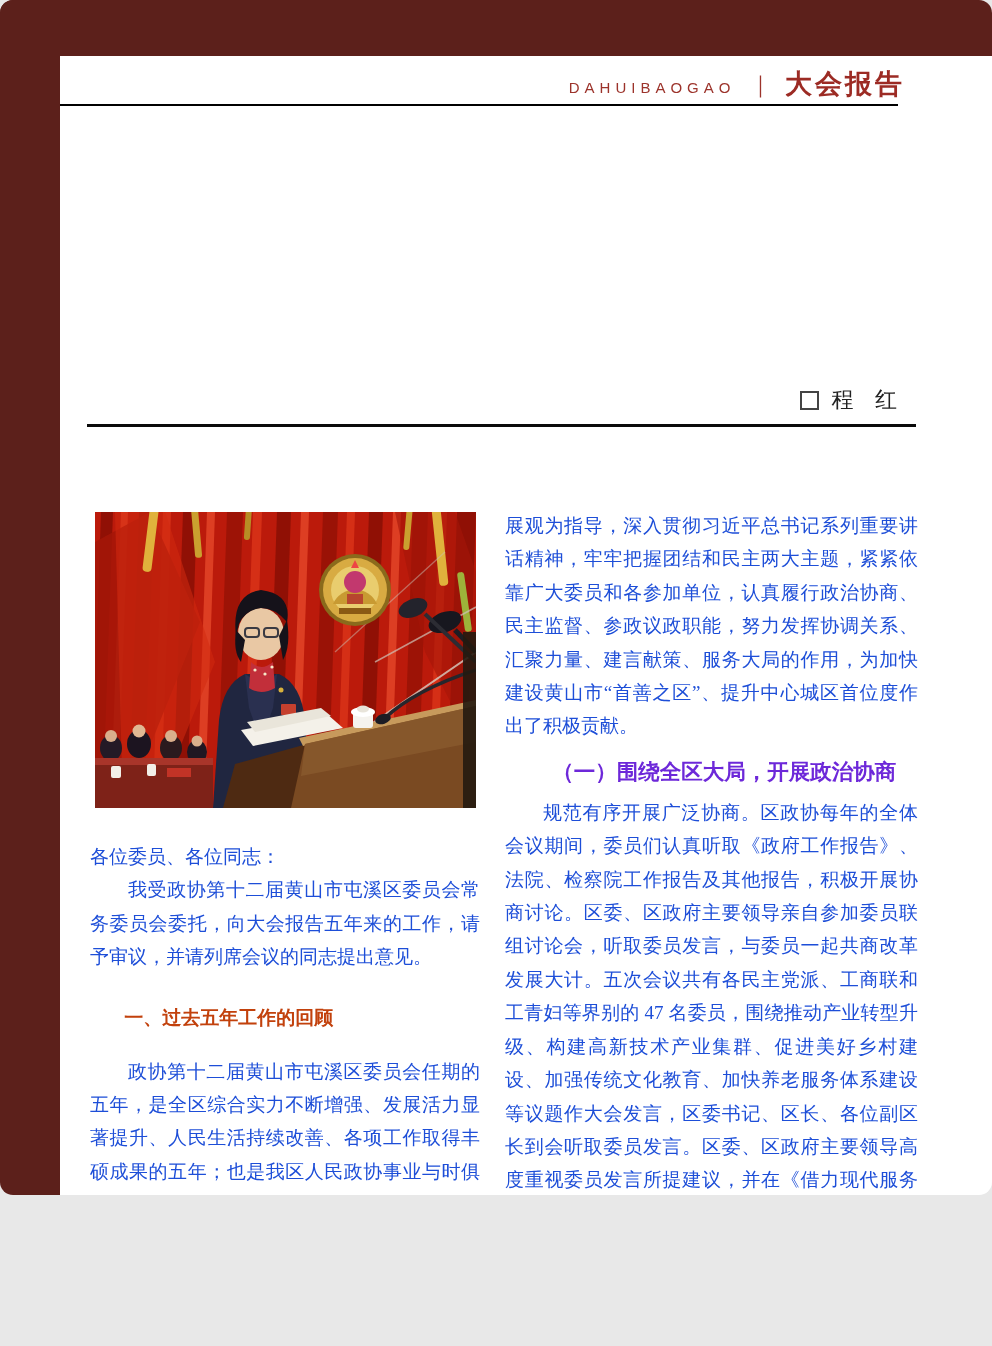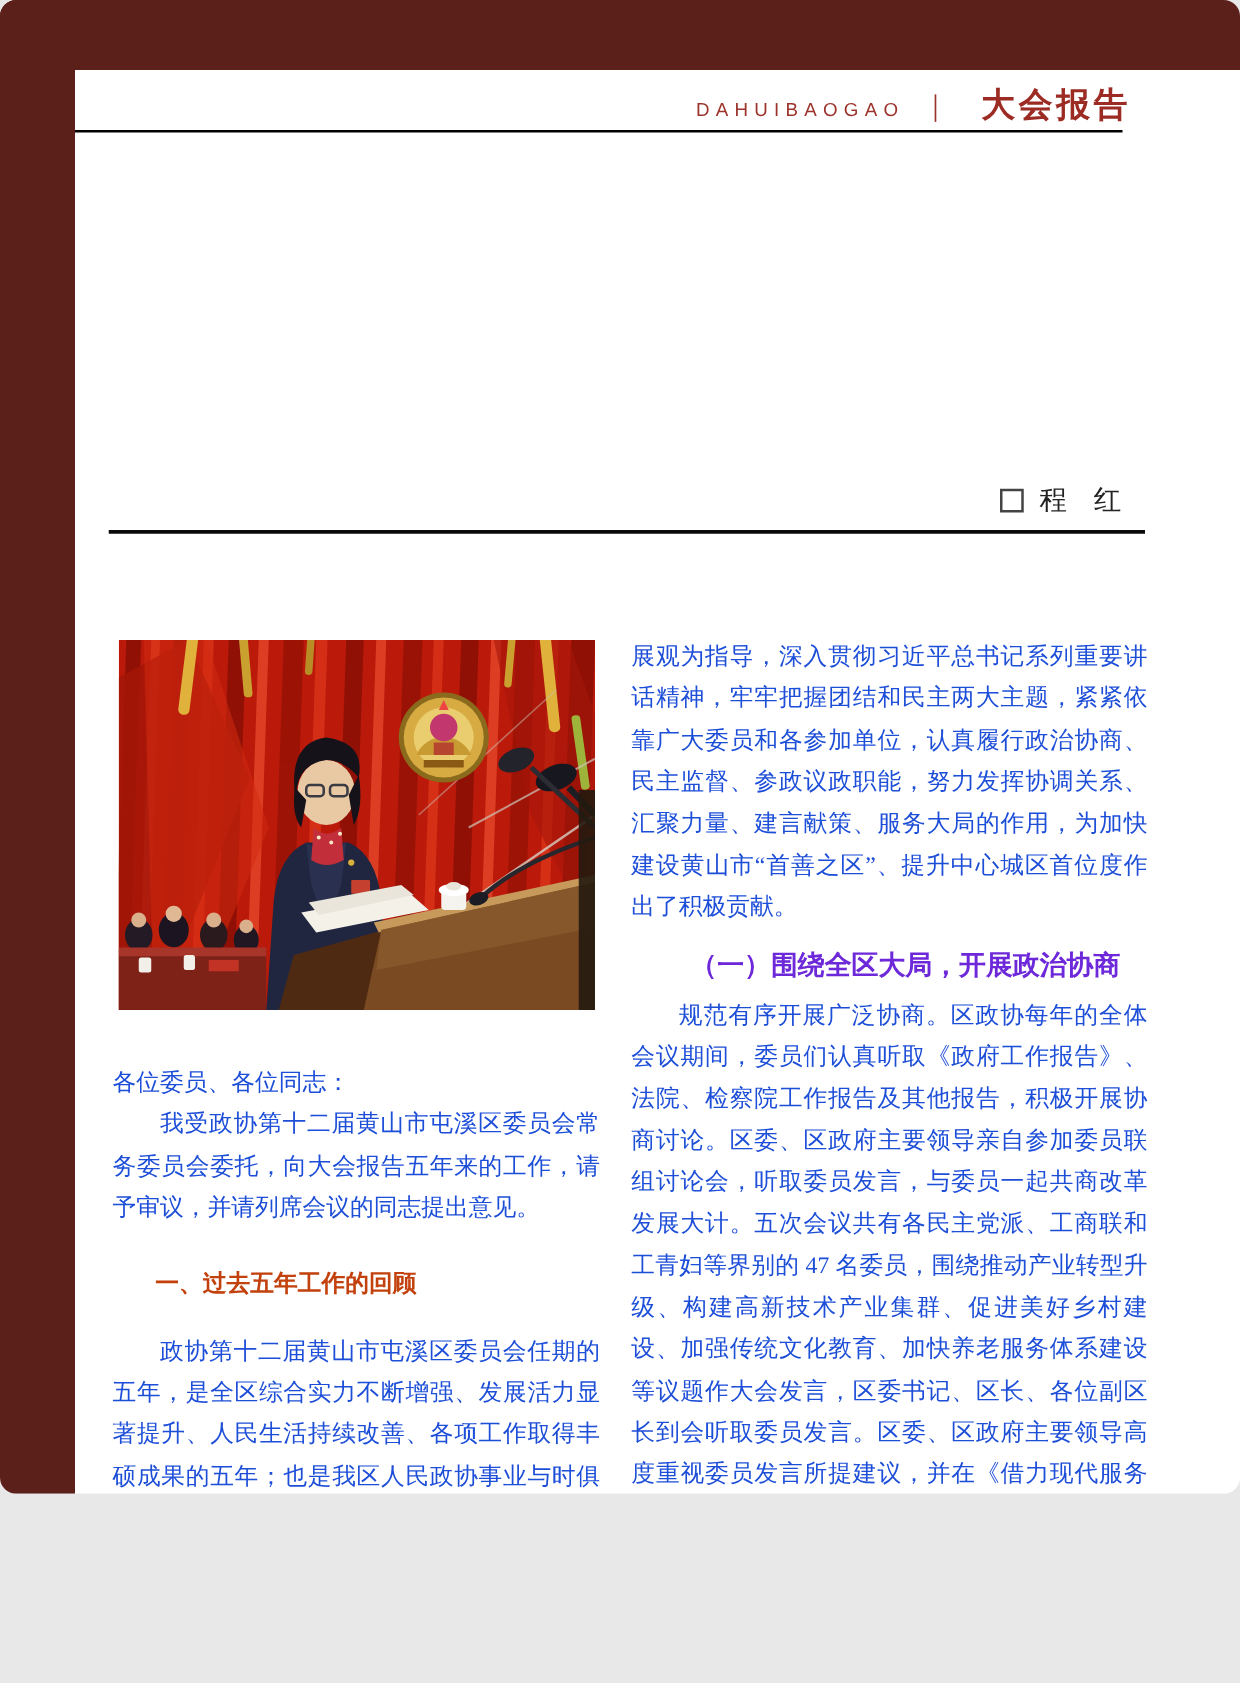--- a/index.html
+++ b/index.html
@@ -6,39 +6,39 @@
   .page{position:relative;width:992px;height:1195px;background:#ffffff;overflow:hidden;
         font-family:"Liberation Serif","DejaVu Serif",serif;border-radius:13px;}
   .band-top{position:absolute;left:0;top:0;width:992px;height:56px;background:#5c201b;}
   .band-left{position:absolute;left:0;top:0;width:60px;height:1346px;background:#5c201b;}
 
   .header-row{position:absolute;top:66px;right:87px;display:flex;align-items:baseline;gap:14px;}
   .header-latin{font-family:"Liberation Sans","DejaVu Sans",sans-serif;font-size:15px;letter-spacing:5px;
                 color:#9c332b;}
   .header-divider{color:#9c332b;font-size:22px;transform:translateY(-1px);}
   .header-cn{font-family:"Liberation Sans","DejaVu Sans",sans-serif;font-weight:bold;font-size:27px;
-             color:#9c2b24;letter-spacing:3px;margin-left:12px;}
+             color:#9c2b24;letter-spacing:3px;}
   .header-rule{position:absolute;top:104px;left:60px;width:838px;height:2px;background:#000;}
 
   .title-block{position:absolute;left:95px;top:150px;font-family:"Liberation Sans","DejaVu Sans",sans-serif;
                font-weight:bold;font-size:40px;line-height:52px;color:#a4512a;letter-spacing:1px;}
   .subtitle{position:absolute;left:86px;top:332px;font-size:22px;color:#a05a38;letter-spacing:1px;}
   .author-row{position:absolute;top:385px;right:87px;font-size:22px;color:#222;display:flex;
               align-items:center;gap:13px;}
   .author-box{display:inline-block;width:15px;height:15px;border:2px solid #444;}
   .author-name{letter-spacing:8px;text-align:center;}
   .main-rule{position:absolute;top:424px;left:87px;width:829px;height:2.5px;background:#0a0a0a;}
 
   .col-left{position:absolute;left:90px;top:512px;width:390px;}
   .col-right{position:absolute;left:505px;top:509px;width:413px;}
   .body-text{font-size:19px;line-height:33.4px;color:#1d4ed8;text-align:justify;
              text-align-last:left;margin:0;}
   .indent{text-indent:2em;}
   .photo-wrap{margin-left:5px;width:381px;height:296px;}
-  .salutation{margin-top:42px;}
+  .salutation{margin-top:32px;}
   .section-heading{margin:27px 0 21px 0;font-family:Liberation Sans, sans-serif;
                    font-weight:bold;font-size:19px;line-height:33px;color:#c2410c;text-indent:1.8em;}
   .sub-heading{margin:13px 0 7px 0;font-family:"Liberation Sans","DejaVu Sans",sans-serif;
                font-weight:bold;font-size:21.5px;line-height:33px;color:#6d28d9;text-indent:2.2em;}
 
   .footer-row{position:absolute;top:1270px;right:77px;display:flex;align-items:center;gap:12px;}
   .footer-journal{font-size:17.5px;color:#8a8a8a;letter-spacing:2px;}
   .footer-divider{color:#aaaaaa;font-size:20px;}
   .footer-page{font-family:"Liberation Sans","DejaVu Sans",sans-serif;font-weight:bold;
                font-size:28px;color:#111;}

